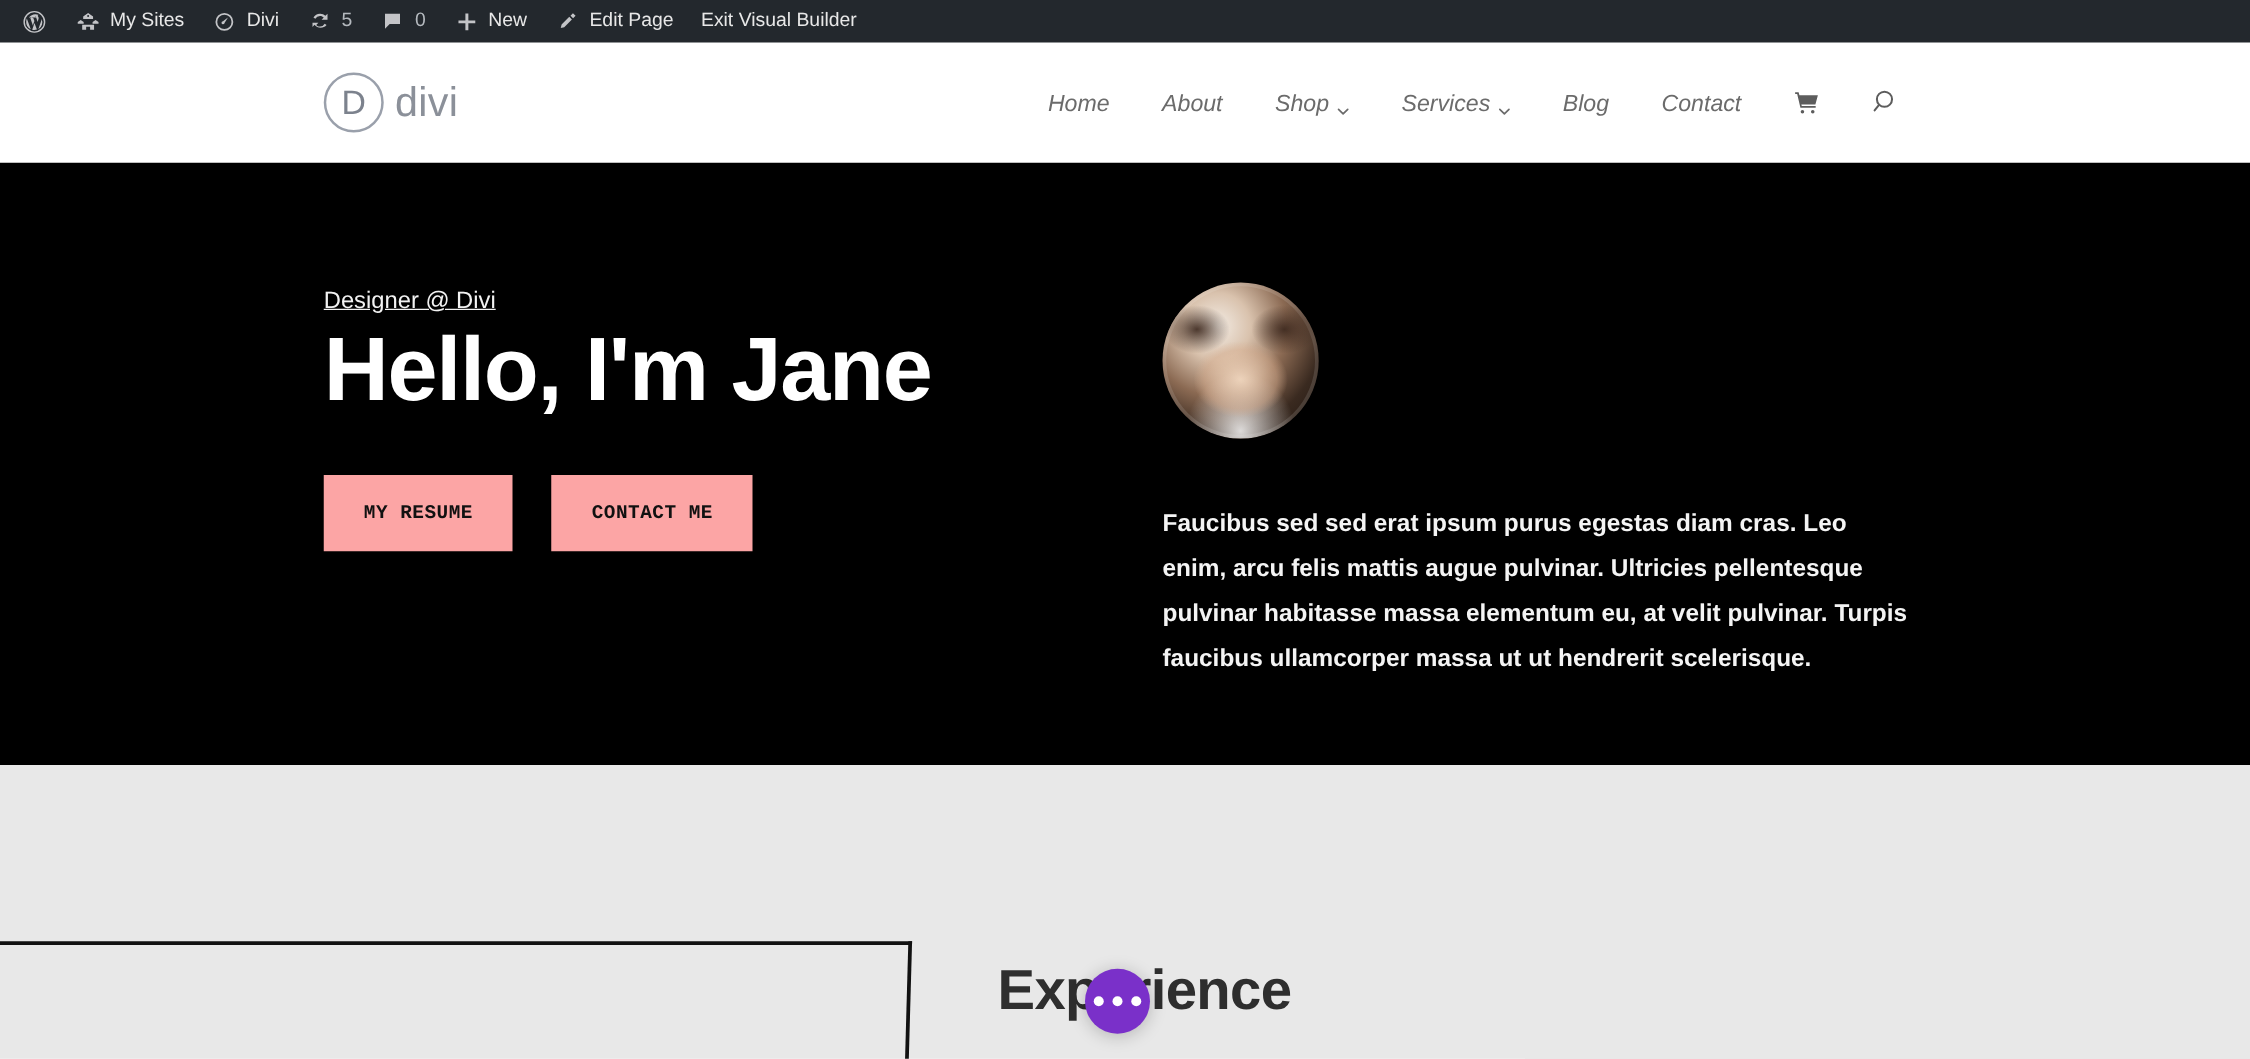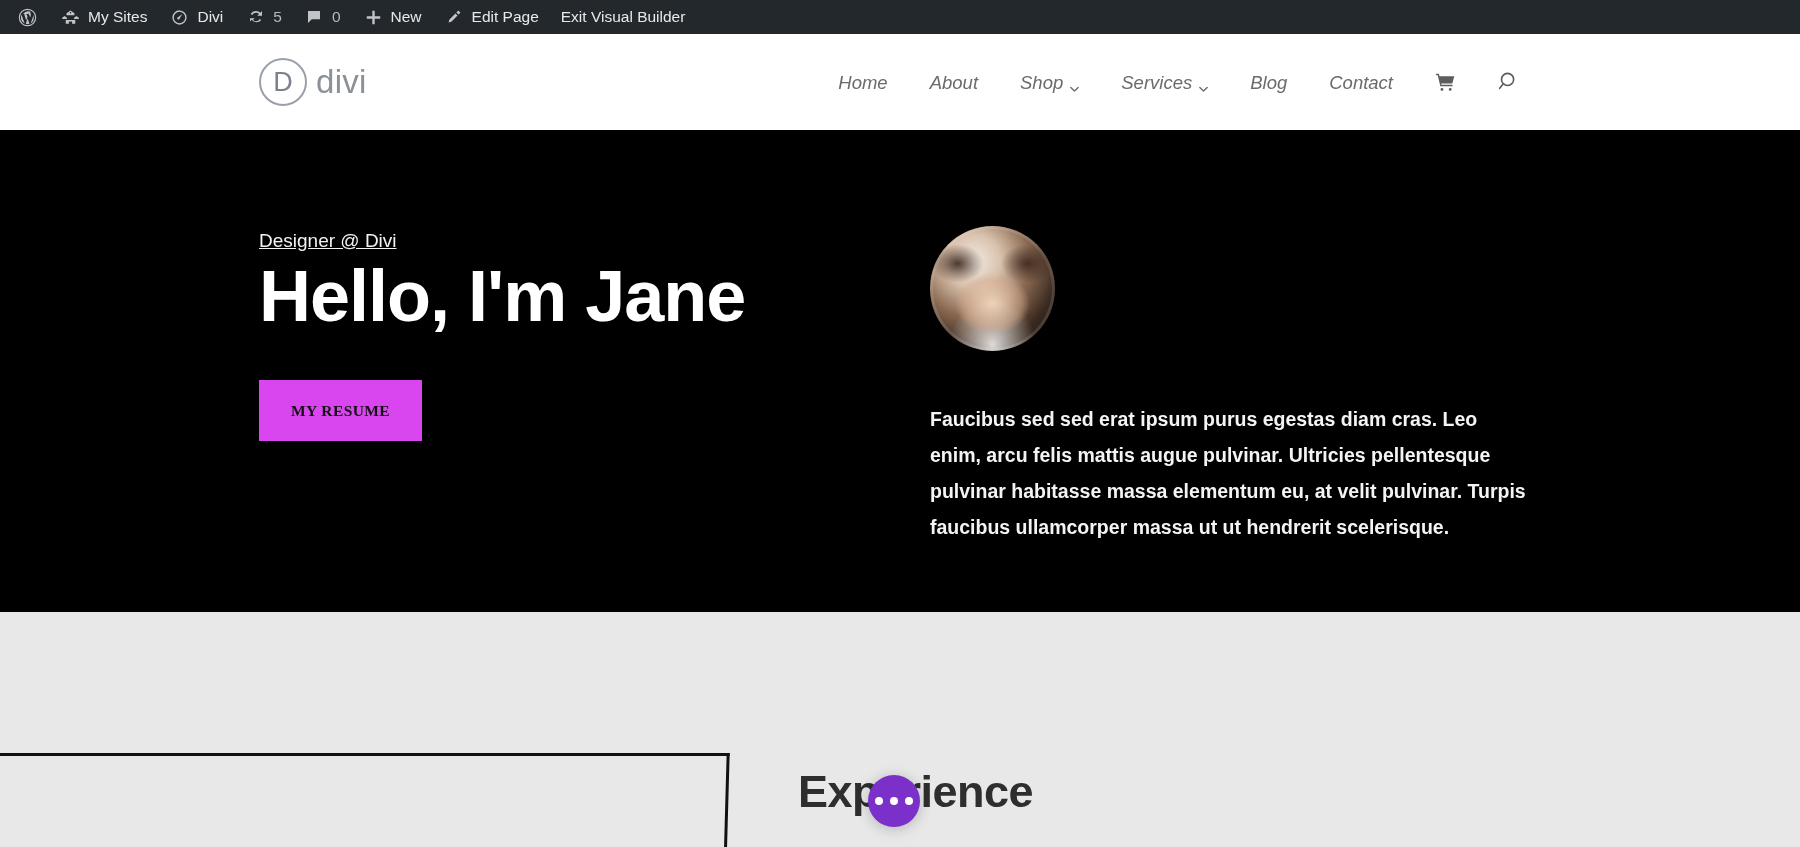--- a/index.html
+++ b/index.html
@@ -70,24 +70,24 @@
   }
   .hero-left { position:absolute; left:259px; top:0; width:660px; }
   .eyebrow { margin-top:100px; font-size:19px; color:#f2f2f2; font-weight:400;text-decoration:underline; }
   .headline {
     margin-top:7px;
     font-size:72px; font-weight:700; letter-spacing:-1px; line-height:1.05;
     color:#ffffff;
   }
   .btnrow { margin-top:45px; display:flex; gap:31px; }
   .hbtn {
-    background:#d946ef; color:#111111;
+    background:#fca5a5; color:#111111;
     font-size:15.5px; font-weight:700; letter-spacing:0.4px;
     padding:23px 32px; border:none; cursor:pointer;
-    font-family:Liberation Serif, serif;
+    font-family:Liberation Mono, monospace;
     line-height:1;
   }
   .hero-right { position:absolute; left:930px; top:0; width:600px; }
   .portrait {
     margin-top:96px;
     width:125px; height:125px; border-radius:50%;
     background:radial-gradient(circle at 35% 28%, #f3ece4 0%, #d9c2ad 22%, #8b6a53 46%, #3a2a20 70%, #1a120d 100%);
     box-shadow:inset 0 0 0 3px rgba(255,255,255,0.12);
     overflow:hidden; position:relative;
   }
@@ -272,20 +272,21 @@
     </nav>
   </div>
 
   <section class="hero">
 
     <div class="hero-left">
       <div class="eyebrow">Designer @ Divi</div>
       <h1 class="headline">Hello, I'm Jane</h1>
       <div class="btnrow">
         <button class="hbtn">MY RESUME</button>
+        <button class="hbtn">CONTACT ME</button>
       </div>
     </div>
 
     <div class="hero-right">
       <div class="portrait"></div>
       <p class="herotext">Faucibus sed sed erat ipsum purus egestas diam cras. Leo enim, arcu felis mattis augue pulvinar. Ultricies pellentesque pulvinar habitasse massa elementum eu, at velit pulvinar. Turpis faucibus ullamcorper massa ut ut hendrerit scelerisque.</p>
     </div>
 
   </section>
 

